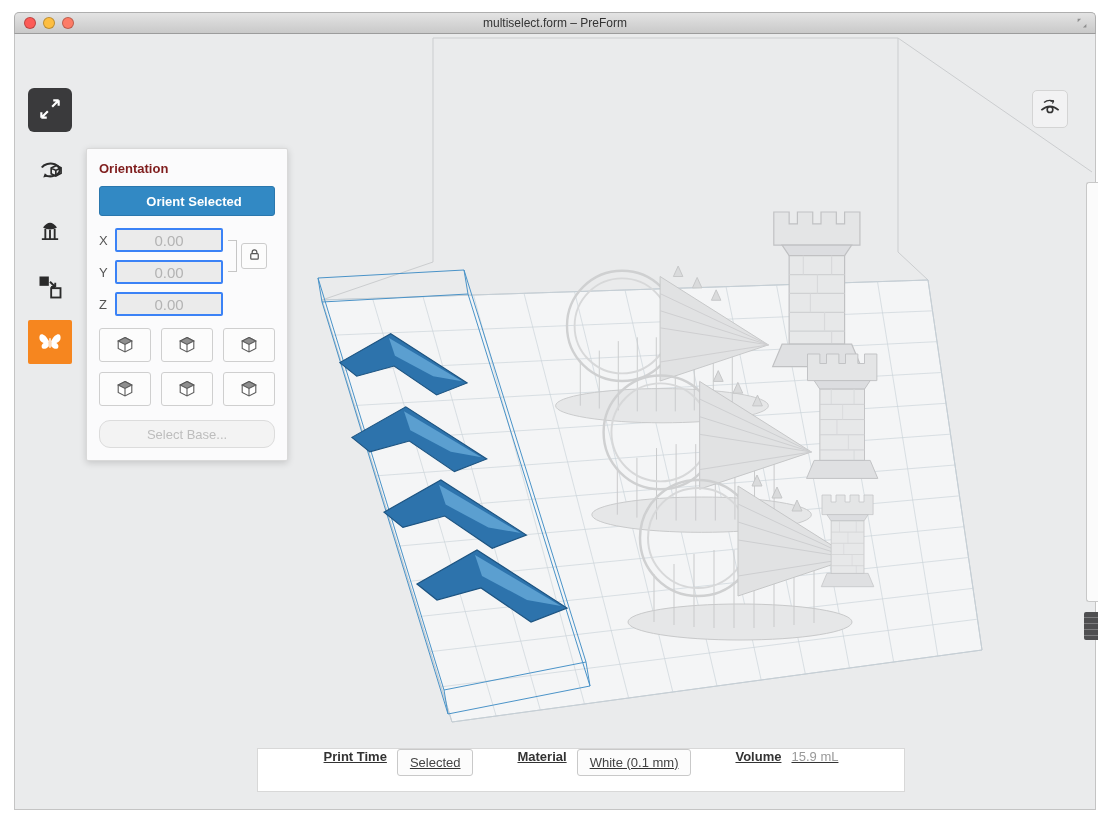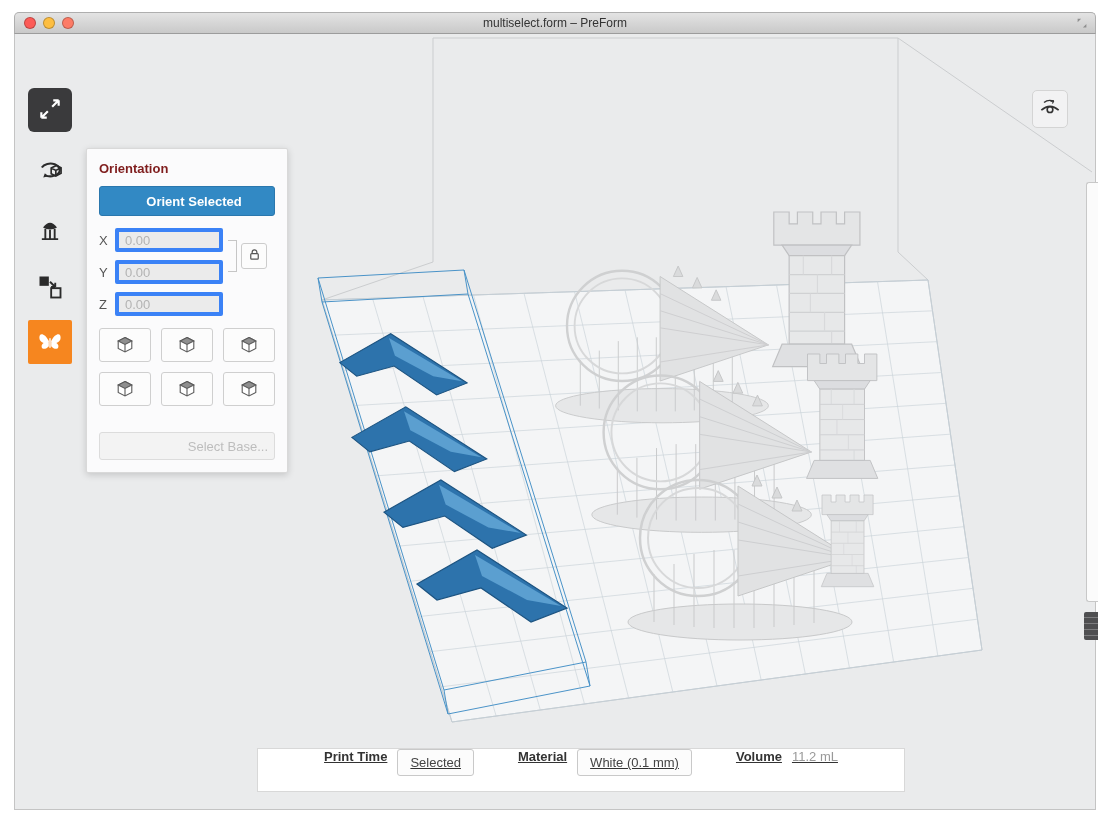--- a/index.html
+++ b/index.html
@@ -55,40 +55,40 @@
   }
   .panel-title { font-size:13px; font-weight:bold; color:#7f1d1d; margin-bottom:10px; }
   .orient-btn {
     width:100%; height:30px; background:#3289c4; border:1px solid #2a77ad;
     border-radius:3px; color:#fff; font-size:13px; font-weight:bold; font-family:inherit;padding-left:20px;
   }
   .axes { position:relative; margin-top:12px; }
   .axis-row { display:flex; align-items:center; height:24px; margin-bottom:8px; }
   .axis-label { width:16px; font-size:13px; color:#555; }
   .axis-input {
-    width:108px; height:24px; background:#ebebeb; border:4px solid #3b82f6;
-    border-radius:2px; color:#b3b3b3; font-size:13px; padding:0 6px; font-family:inherit;
+    width:108px; height:24px; background:#ebebeb; border:2px solid #3b82f6;
+    border-radius:2px; color:#b3b3b3; font-size:15px; padding:0 6px; font-family:inherit;text-align:center;
   }
   .lock-bracket {
     position:absolute; right:38px; top:12px; width:9px; height:32px;
     border-top:1px solid #c6c6c6; border-right:1px solid #c6c6c6; border-bottom:1px solid #c6c6c6;
   }
   .lock-btn {
     position:absolute; right:8px; top:15px; width:26px; height:26px;
     background:#fcfcfc; border:1px solid #cccccc; border-radius:3px;
     display:flex; align-items:center; justify-content:center; padding:0;
   }
   .cube-grid { display:grid; grid-template-columns:repeat(3,1fr); gap:10px; margin-top:12px; }
   .cube-btn {
     height:34px; background:#fcfcfc; border:1px solid #cfcfcf; border-radius:3px;
     display:flex; align-items:center; justify-content:center; padding:0;
   }
   .select-base-btn {
-    width:100%; height:28px; margin-top:26px; background:#f3f3f3;
-    border:1px solid #dcdcdc; border-radius:3px; color:#bdbdbd; font-size:13px; font-family:inherit;text-align:right;
+    width:100%; height:28px; margin-top:14px; background:#f3f3f3;
+    border:1px solid #dcdcdc; border-radius:11px; color:#bdbdbd; font-size:13px; font-family:inherit;
   }
 
   
   .view-btn {
     position:absolute; left:1032px; top:90px; width:36px; height:38px;
     background:#f2f2f3; border:1px solid #d4d4d4; border-radius:5px;
     display:flex; align-items:center; justify-content:center; padding:0;
   }
   .right-strip {
     position:absolute; left:1086px; top:182px; width:12px; height:420px;
@@ -345,14 +345,14 @@
 <button class="right-handle"></button>
 
 <div class="status-bar">
   <span class="status-label">Print Time</span>
   <button class="status-btn">Selected</button>
   <span class="status-gap"></span>
   <span class="status-label">Material</span>
   <button class="status-btn">White (0.1 mm)</button>
   <span class="status-gap"></span>
   <span class="status-label">Volume</span>
-  <span class="status-value">11.2 mL</span>
+  <span class="status-value">15.9 mL</span>
 </div>
 
 </body></html>

